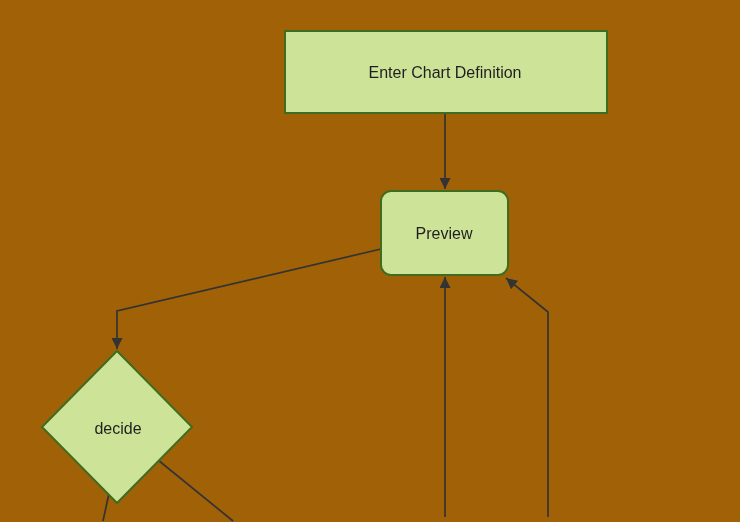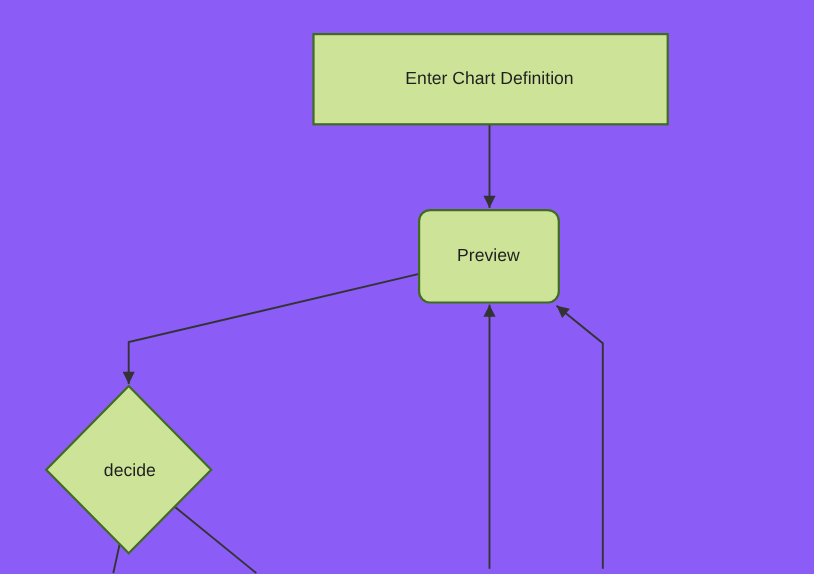--- a/index.html
+++ b/index.html
@@ -8,21 +8,21 @@
     width: 740px;
     height: 522px;
     background: #ffffff;
     overflow: hidden;
     font-family: "Liberation Sans", sans-serif;
   }
   .canvas {
     position: relative;
     width: 740px;
     height: 522px;
-    background: #8b5cf6;
+    background: #a16207;
   }
   svg { display: block; }
   .node {
     fill: #cde498;
     stroke: #406c20;
     stroke-width: 2;
   }
   .edge {
     fill: none;
     stroke: #333333;

